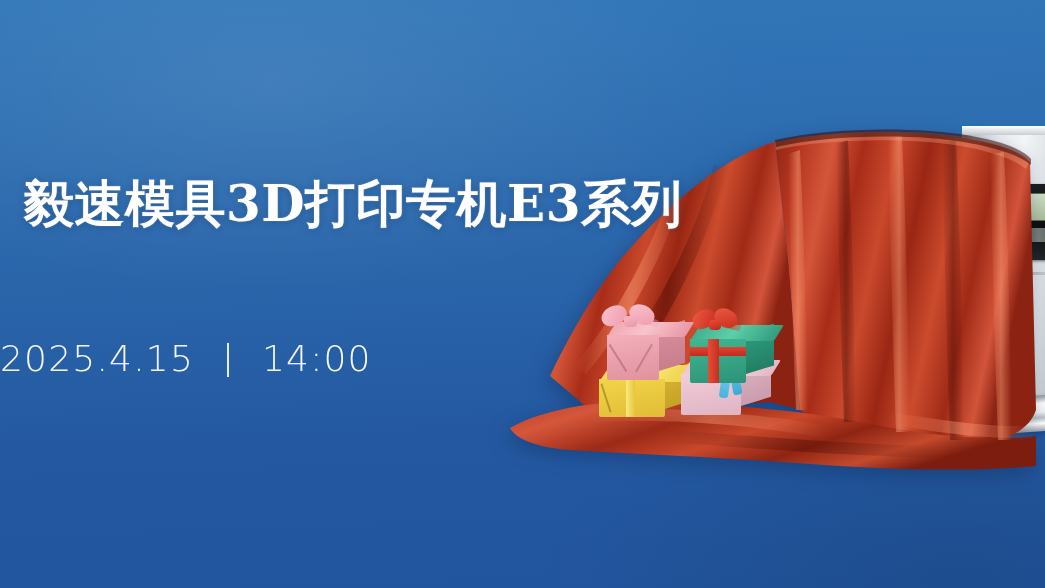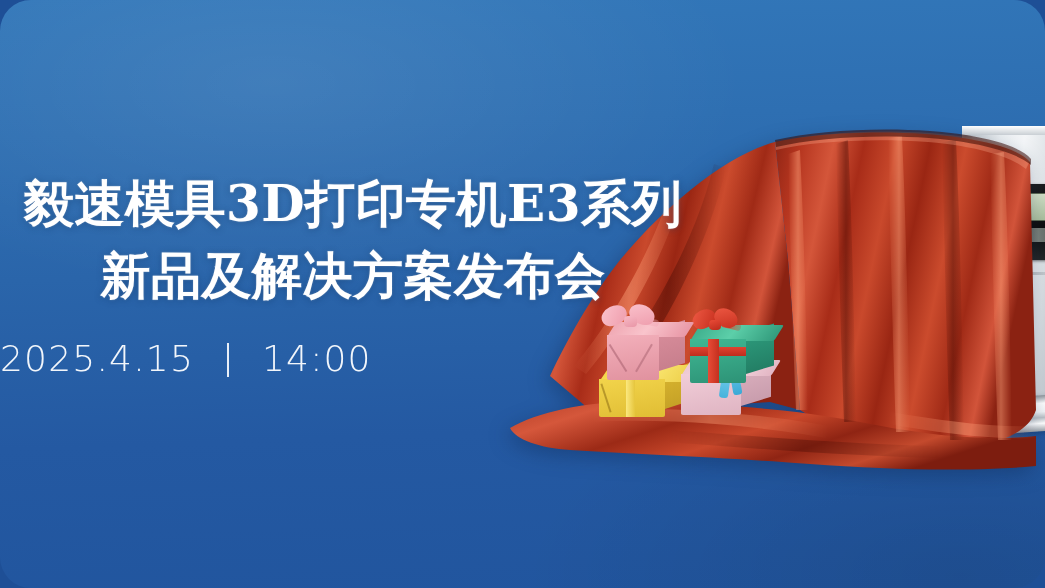--- a/index.html
+++ b/index.html
@@ -8,21 +8,20 @@
     padding: 0;
     background: #1e4f96;
   }
   #stage {
     position: relative;
     width: 1045px;
     height: 588px;
     overflow: hidden;
     font-family: "Liberation Sans", "DejaVu Sans", sans-serif;
     background: linear-gradient(178deg, #3277b9 0%, #2e6fb2 22%, #2a65aa 45%, #2459a2 72%, #21559e 100%);
-    border-radius: 31px;
   }
   
   #bg-sheen {
     position: absolute;
     inset: 0;
     background:
       radial-gradient(ellipse 70% 55% at 26% 14%, rgba(255,255,255,0.085), rgba(255,255,255,0) 65%),
       radial-gradient(ellipse 60% 50% at 92% 98%, rgba(0,0,0,0.10), rgba(0,0,0,0) 70%);
     pointer-events: none;
   }
@@ -432,21 +431,20 @@
     <div class="diag1"></div>
     <div class="diag2"></div>
     <div class="bow-pink-tail"></div>
     <div class="bow-pink-l"></div>
     <div class="bow-pink-r"></div>
     <div class="bow-pink-knot"></div>
   </div>
 
   <div id="title-block">
     <div class="title-line" id="title-line-1">毅速模具3D打印专机E3系列</div>
-    <div class="title-line" id="title-line-2">新品及解决方案发布会</div>
   </div>
 
   <div id="datetime-row">
     <span class="dt-text">2025.4.15</span>
     <span class="sep"></span>
     <span class="dt-text">14:00</span>
   </div>
 
 </div>
 

